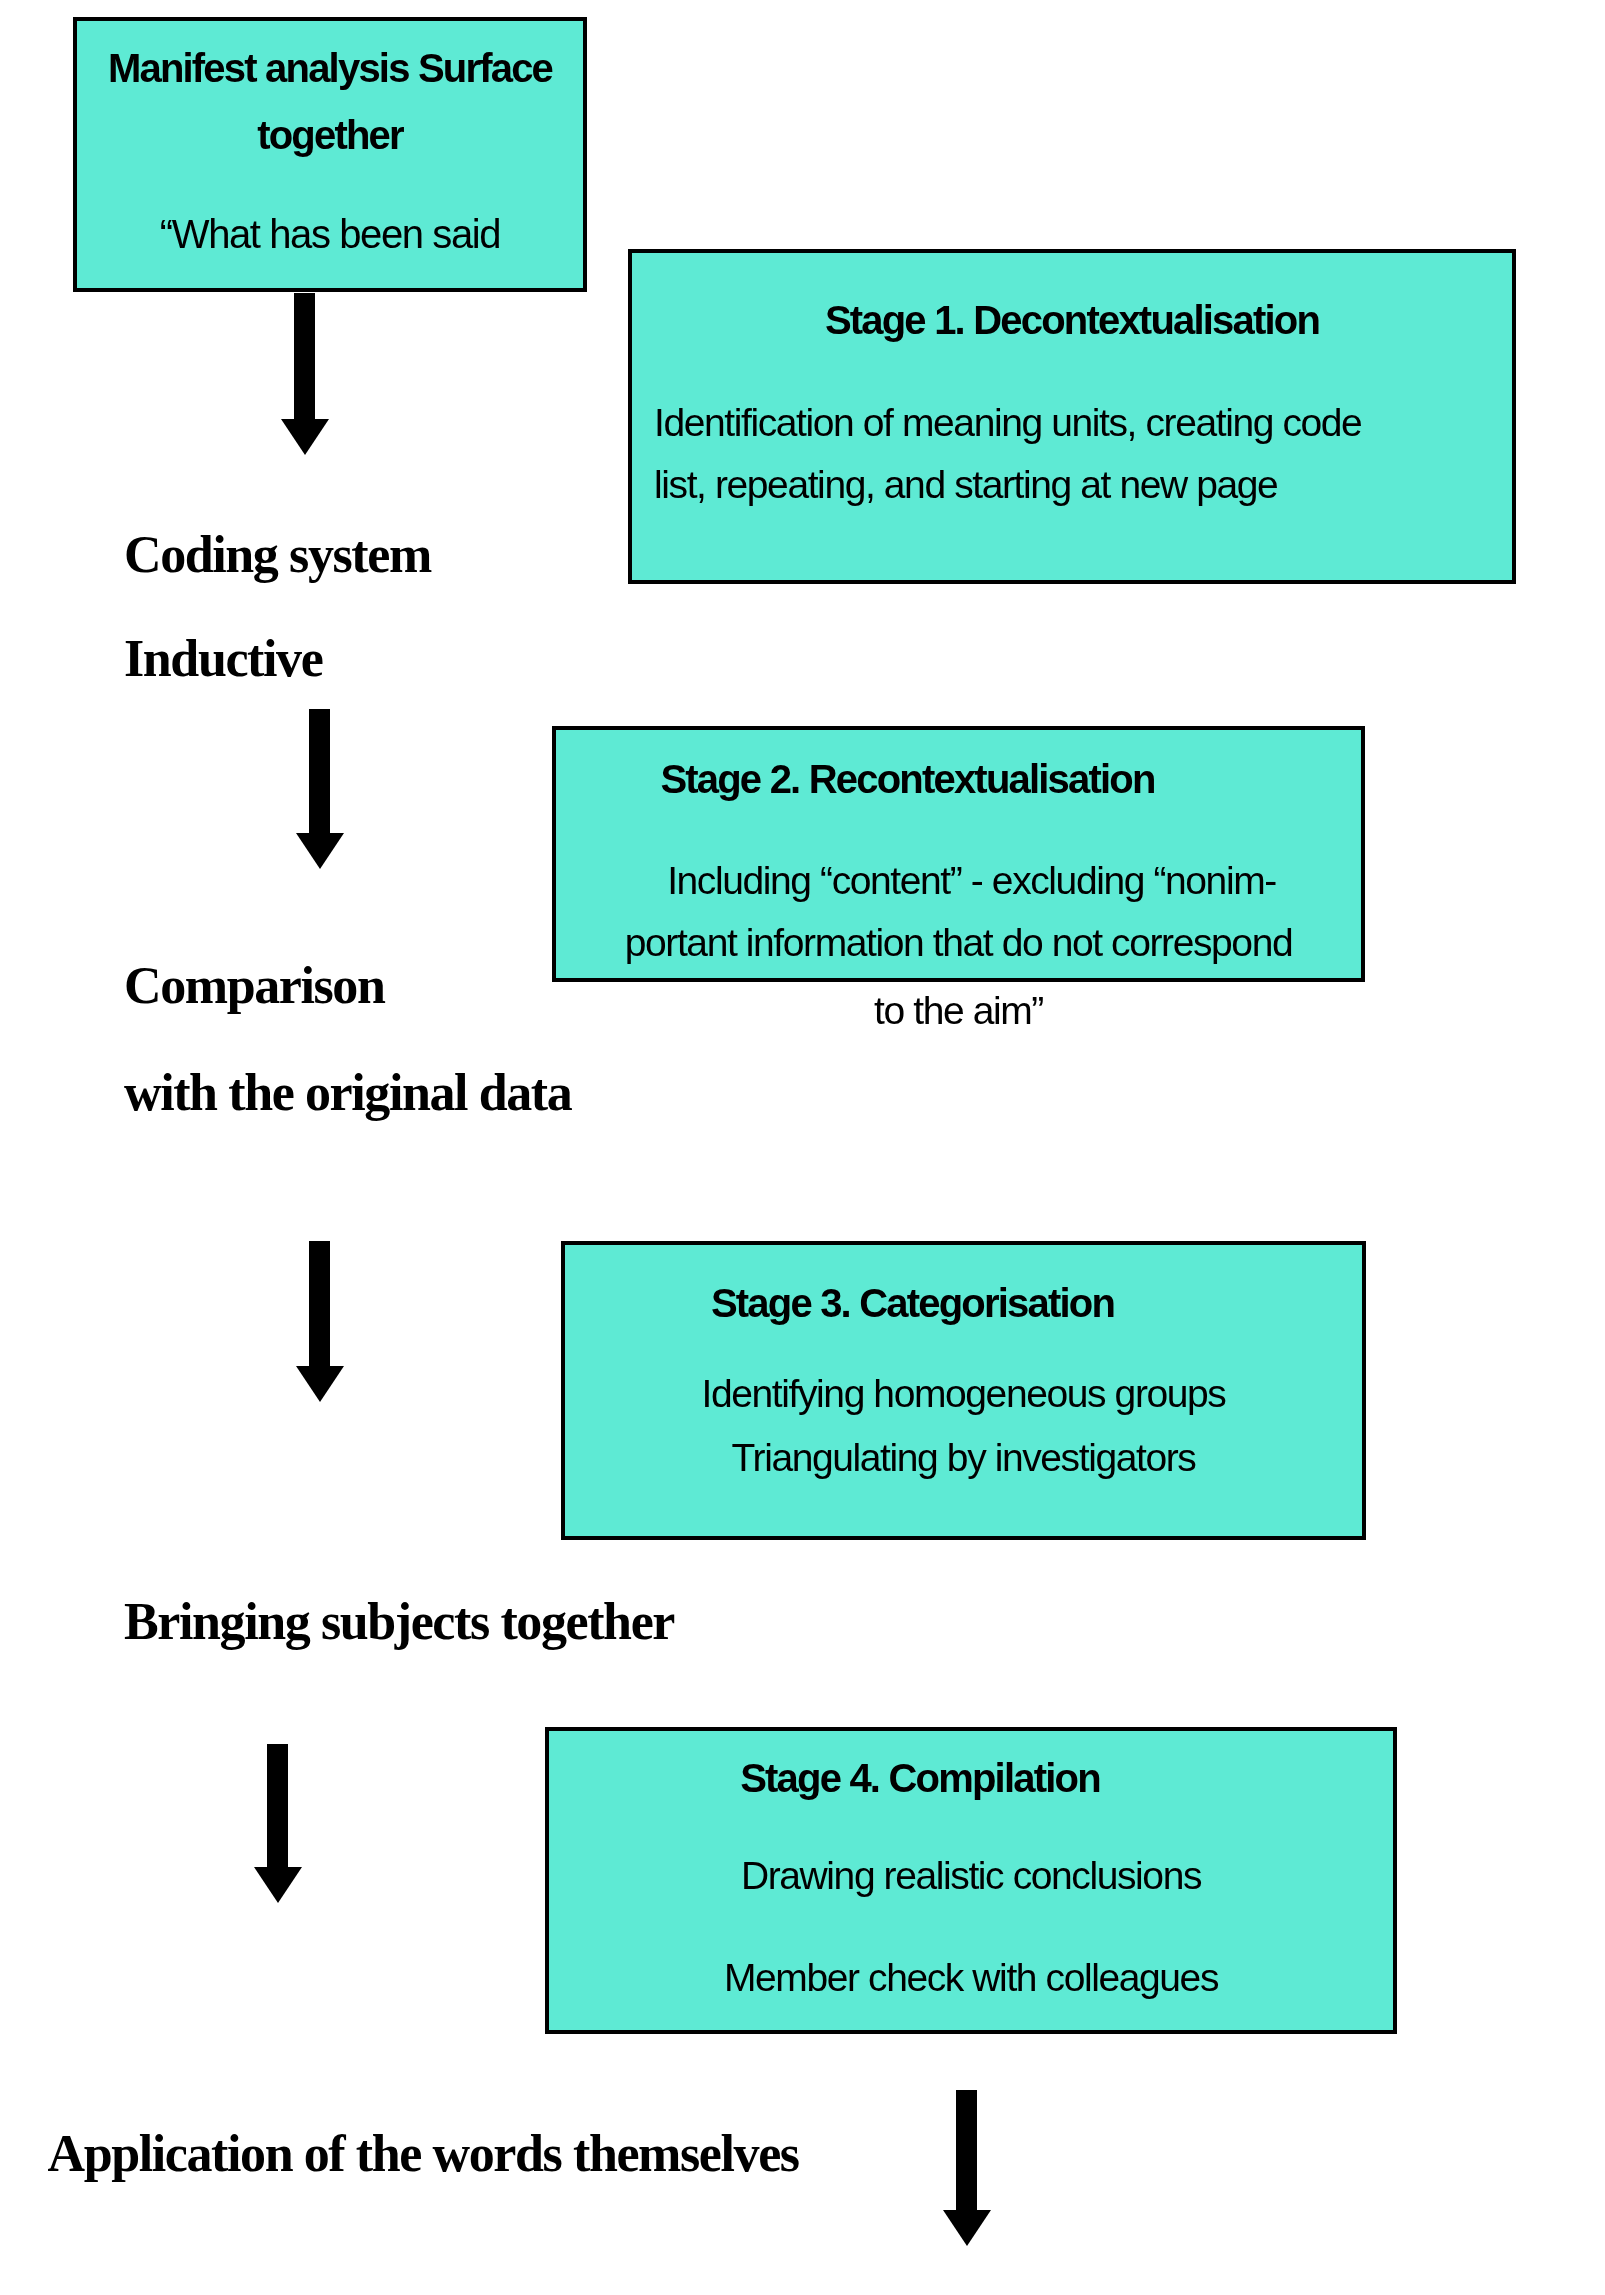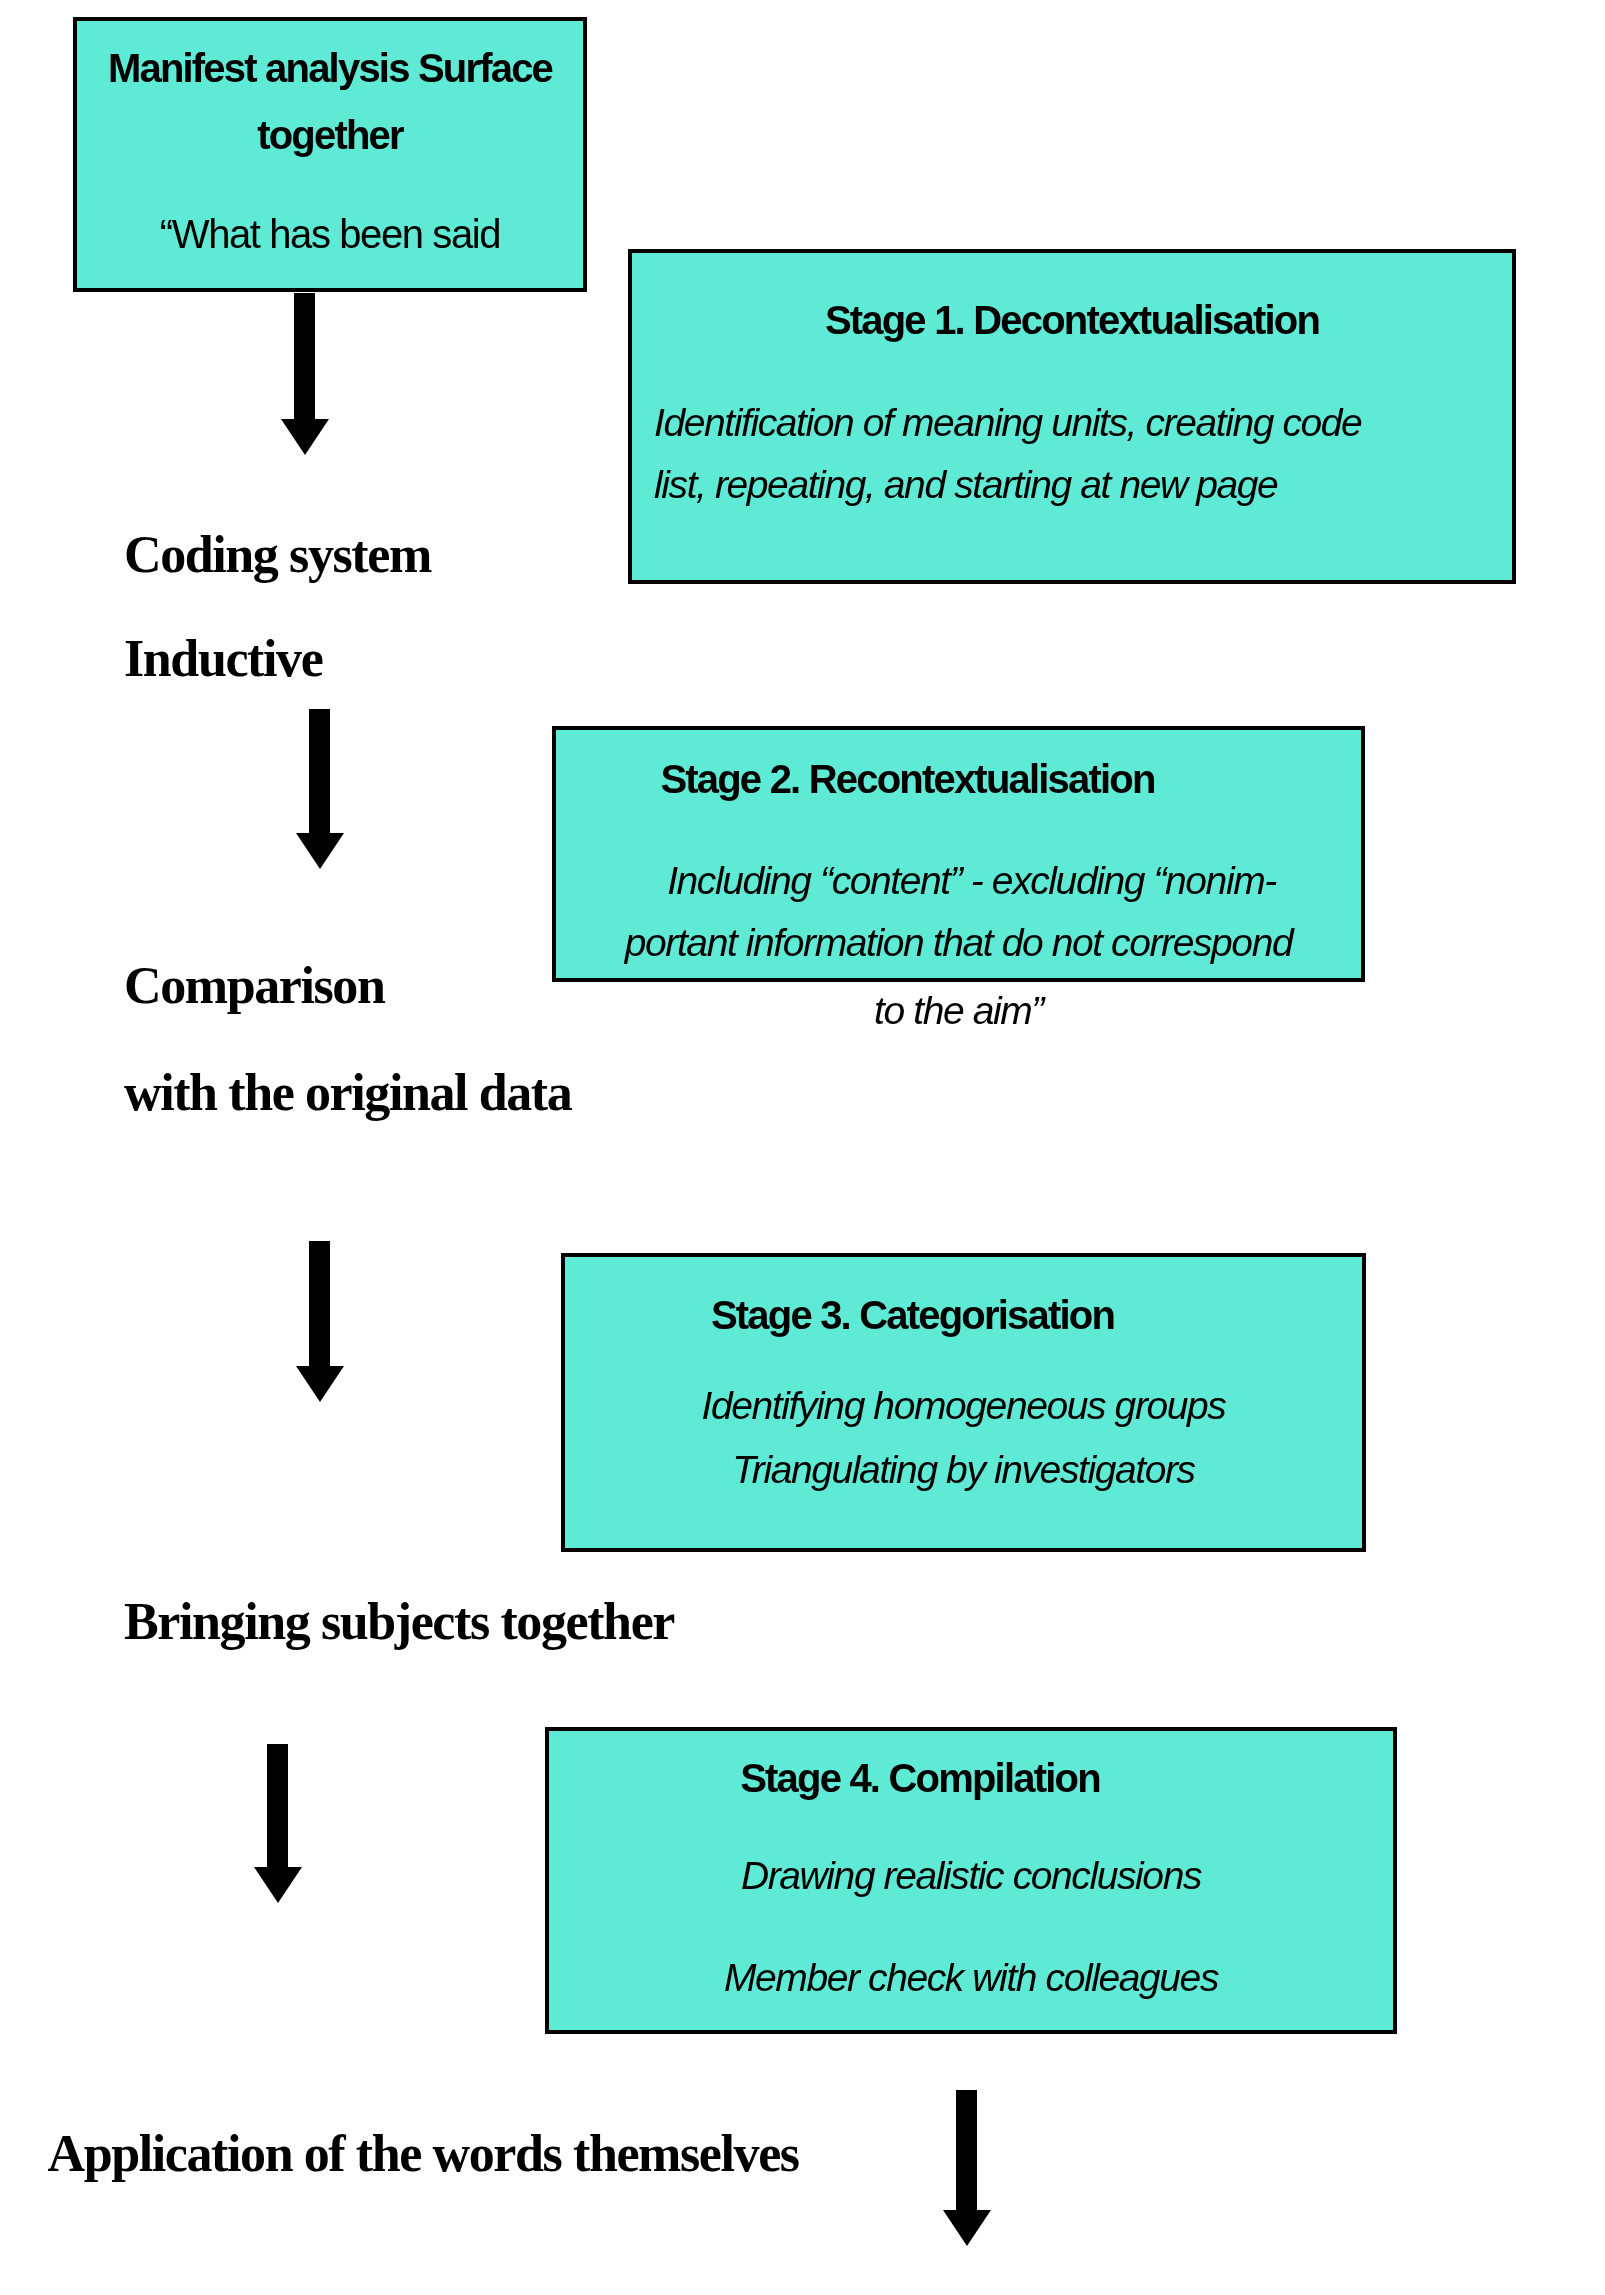--- a/index.html
+++ b/index.html
@@ -57,21 +57,20 @@
     letter-spacing: -1.8px;
     line-height: 1;
     white-space: nowrap;
   }
   .title-shift { transform: translateX(-51px); }
   .iline {
     position: absolute;
     left: 0; right: 0;
     text-align: center;
     font-family: "Liberation Sans", sans-serif;
-    font-style: italic;
     font-size: 39px;
     letter-spacing: -1.4px;
     line-height: 1;
     white-space: nowrap;
   }
   .iline.left-align {
     left: 22px;
     right: auto;
     text-align: left;
   }
@@ -146,21 +145,21 @@
   </div>
 
   <div class="serif-label" style="left:124px; top:960px;">Comparison</div>
   <div class="serif-label" style="left:124px; top:1067px;">with the original data</div>
 
   <div class="arrow" style="left:295px; top:1241px;">
     <div class="shaft" style="height:125px;"></div>
     <div class="head"></div>
   </div>
 
-  <div class="fbox" style="left:561px; top:1241px; width:805px; height:299px;margin-top:12px;">
+  <div class="fbox" style="left:561px; top:1241px; width:805px; height:299px;">
     <div class="stage-title title-shift" style="top:38px;">Stage 3. Categorisation</div>
     <div class="iline" style="top:129px;">Identifying homogeneous groups</div>
     <div class="iline" style="top:193px;">Triangulating by investigators</div>
   </div>
 
   <div class="serif-label" style="left:124px; top:1596px;">Bringing subjects together</div>
 
   <div class="arrow" style="left:253px; top:1744px;">
     <div class="shaft" style="height:123px;"></div>
     <div class="head"></div>

